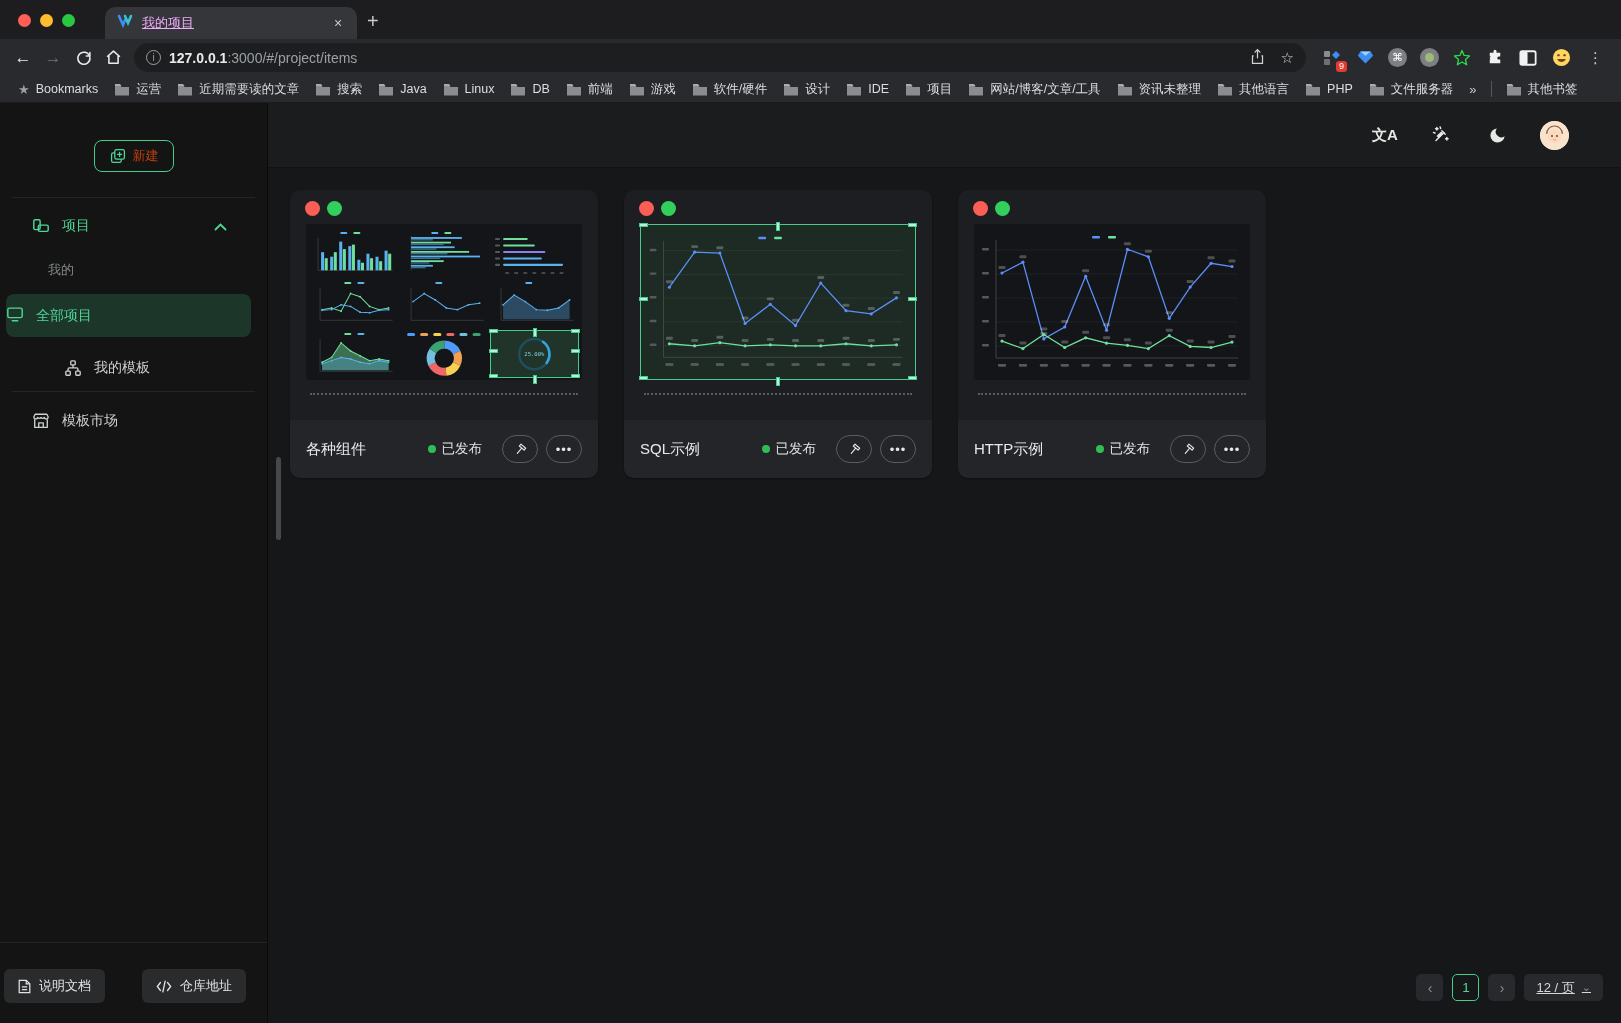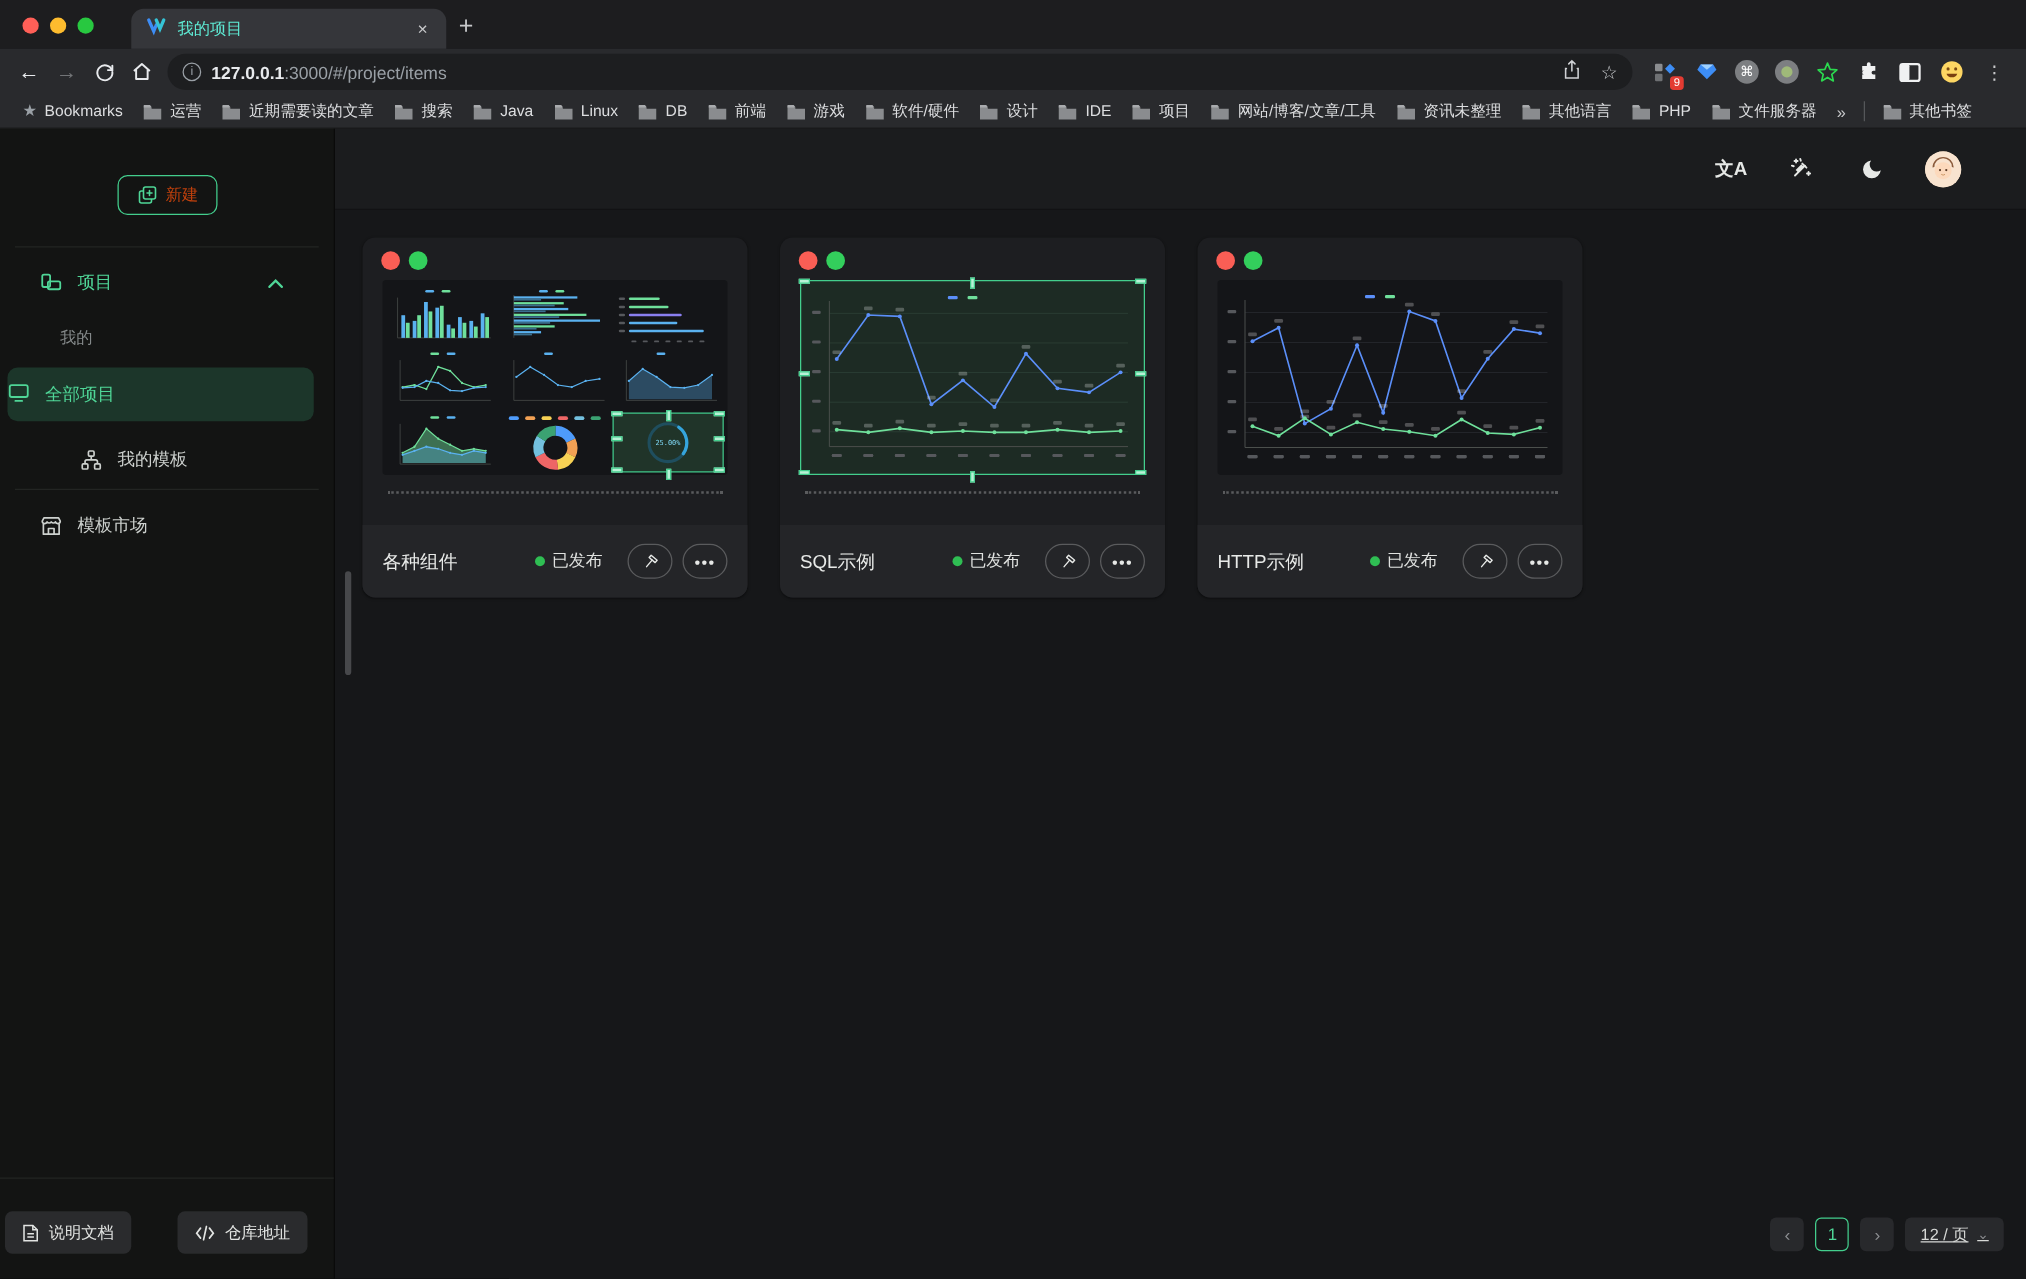--- a/index.html
+++ b/index.html
@@ -7,21 +7,21 @@
     font-family:"Liberation Sans","DejaVu Sans",sans-serif; }
   .browser { position:relative; width:1621px; height:1023px; background:#161719; }
 
   
   .tabstrip { height:39px; background:#1d1d1f; display:flex; align-items:flex-end; }
   .lights { display:flex; gap:9px; padding:0 18px 12px 18px; align-items:center; }
   .light { width:13px; height:13px; border-radius:50%; }
   .light.r { background:#ff5f57; } .light.y { background:#febc2e; } .light.g { background:#28c840; }
   .tab { width:252px; height:32px; background:#35363a; border-radius:10px 10px 0 0;
     display:flex; align-items:center; padding:0 10px 0 12px; gap:9px; margin-left:12px; }
-  .tab-title { color:#5eead4; font-size:13px; flex:1; white-space:nowrap; overflow:hidden; }
+  .tab-title { color:#f0abfc; font-size:13px; flex:1; white-space:nowrap; overflow:hidden;text-decoration:underline; }
   .tab-close { color:#c7c8ca; font-size:14px; width:18px; height:18px; line-height:18px;
     text-align:center; border-radius:50%; }
   .newtab { color:#c7c8ca; font-size:20px; padding:0 14px 6px 10px; }
 
   
   .toolbar { height:37px; background:#292a2d; display:flex; align-items:center; padding:0 10px 0 8px; }
   .nav-ic { width:30px; height:30px; display:flex; align-items:center; justify-content:center;
     color:#e8eaed; font-size:17px; }
   .nav-ic.dim { color:#727477; }
   .nav-ic svg { stroke:#e8eaed; }

